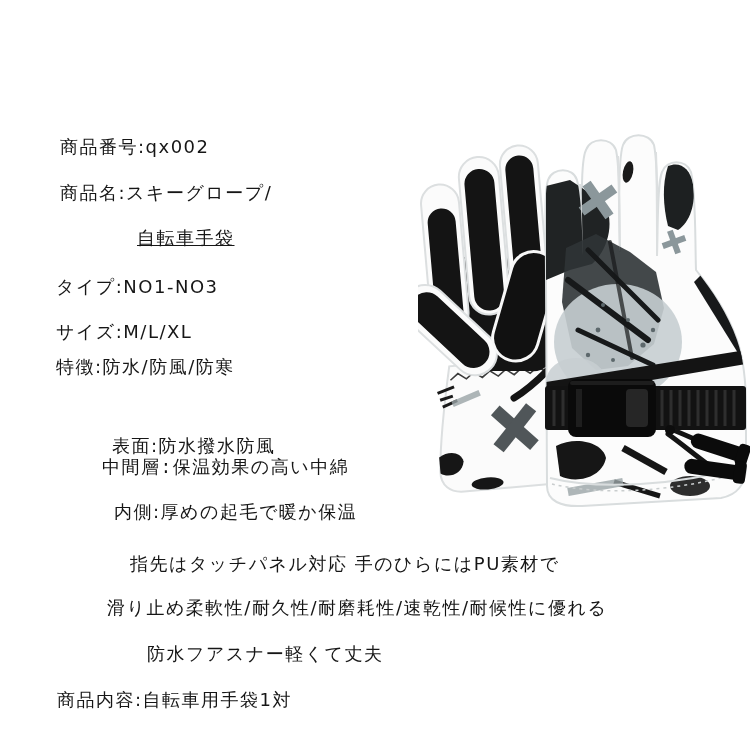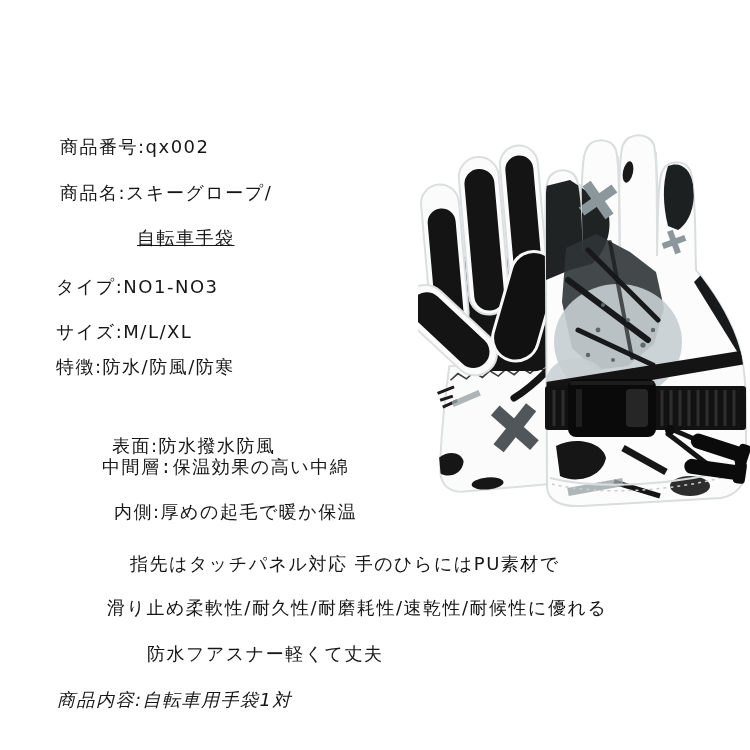--- a/index.html
+++ b/index.html
@@ -53,21 +53,21 @@
   <div class="info-line" style="left:137px; top:223px;text-decoration:underline;">自転車手袋</div>
   <div class="info-line" style="left:56px;  top:272px;text-align:right;">タイプ:NO1-NO3</div>
   <div class="info-line" style="left:56px;  top:317px;">サイズ:M/L/XL</div>
   <div class="info-line" style="left:56px;  top:344px;margin-top:8px;">特徴:防水/防風/防寒</div>
   <div class="info-line" style="left:112px; top:407px;margin-top:24px;">表面:防水撥水防風</div>
   <div class="info-line" style="left:102px; top:453px;font-family:Liberation Mono, monospace;">中間層:保温効果の高い中綿</div>
   <div class="info-line" style="left:114px; top:497px;">内側:厚めの起毛で暖か保温</div>
   <div class="info-line" style="left:113px; top:549px;margin-left:17px;">指先はタッチパネル対応 手のひらにはPU素材で</div>
   <div class="info-line" style="left:107px; top:593px;">滑り止め柔軟性/耐久性/耐磨耗性/速乾性/耐候性に優れる</div>
   <div class="info-line" style="left:112px; top:639px;margin-left:35px;">防水フアスナー軽くて丈夫</div>
-  <div class="info-line" style="left:57px;  top:685px;font-style:italic;">商品内容:自転車用手袋1対</div>
+  <div class="info-line" style="left:57px;  top:685px;">商品内容:自転車用手袋1対</div>
 
   <figure class="glove-figure">
     <svg viewBox="0 0 332 382" xmlns="http://www.w3.org/2000/svg">
       <defs>
         <path id="rgPath" d="M129,356 L128,150 C128,100 126,62 130,50 C135,37 155,37 159,50 C164,70 164,104 165,128 C164,86 162,32 168,20 C173,7 193,7 198,20 C203,44 201,96 202,122 C201,84 200,28 205,15 C210,2 231,2 236,15 C241,40 239,96 239,126 C240,96 239,54 244,42 C249,29 268,29 273,42 C278,64 277,110 278,140 C294,160 310,184 319,210 C326,230 328,252 328,278 L328,336 C328,354 319,365 303,368 L164,376 C143,377 129,371 129,356 Z"></path>
         <clipPath id="rgClip">
             <use href="#rgPath"></use>
           </clipPath>
       </defs>
 

